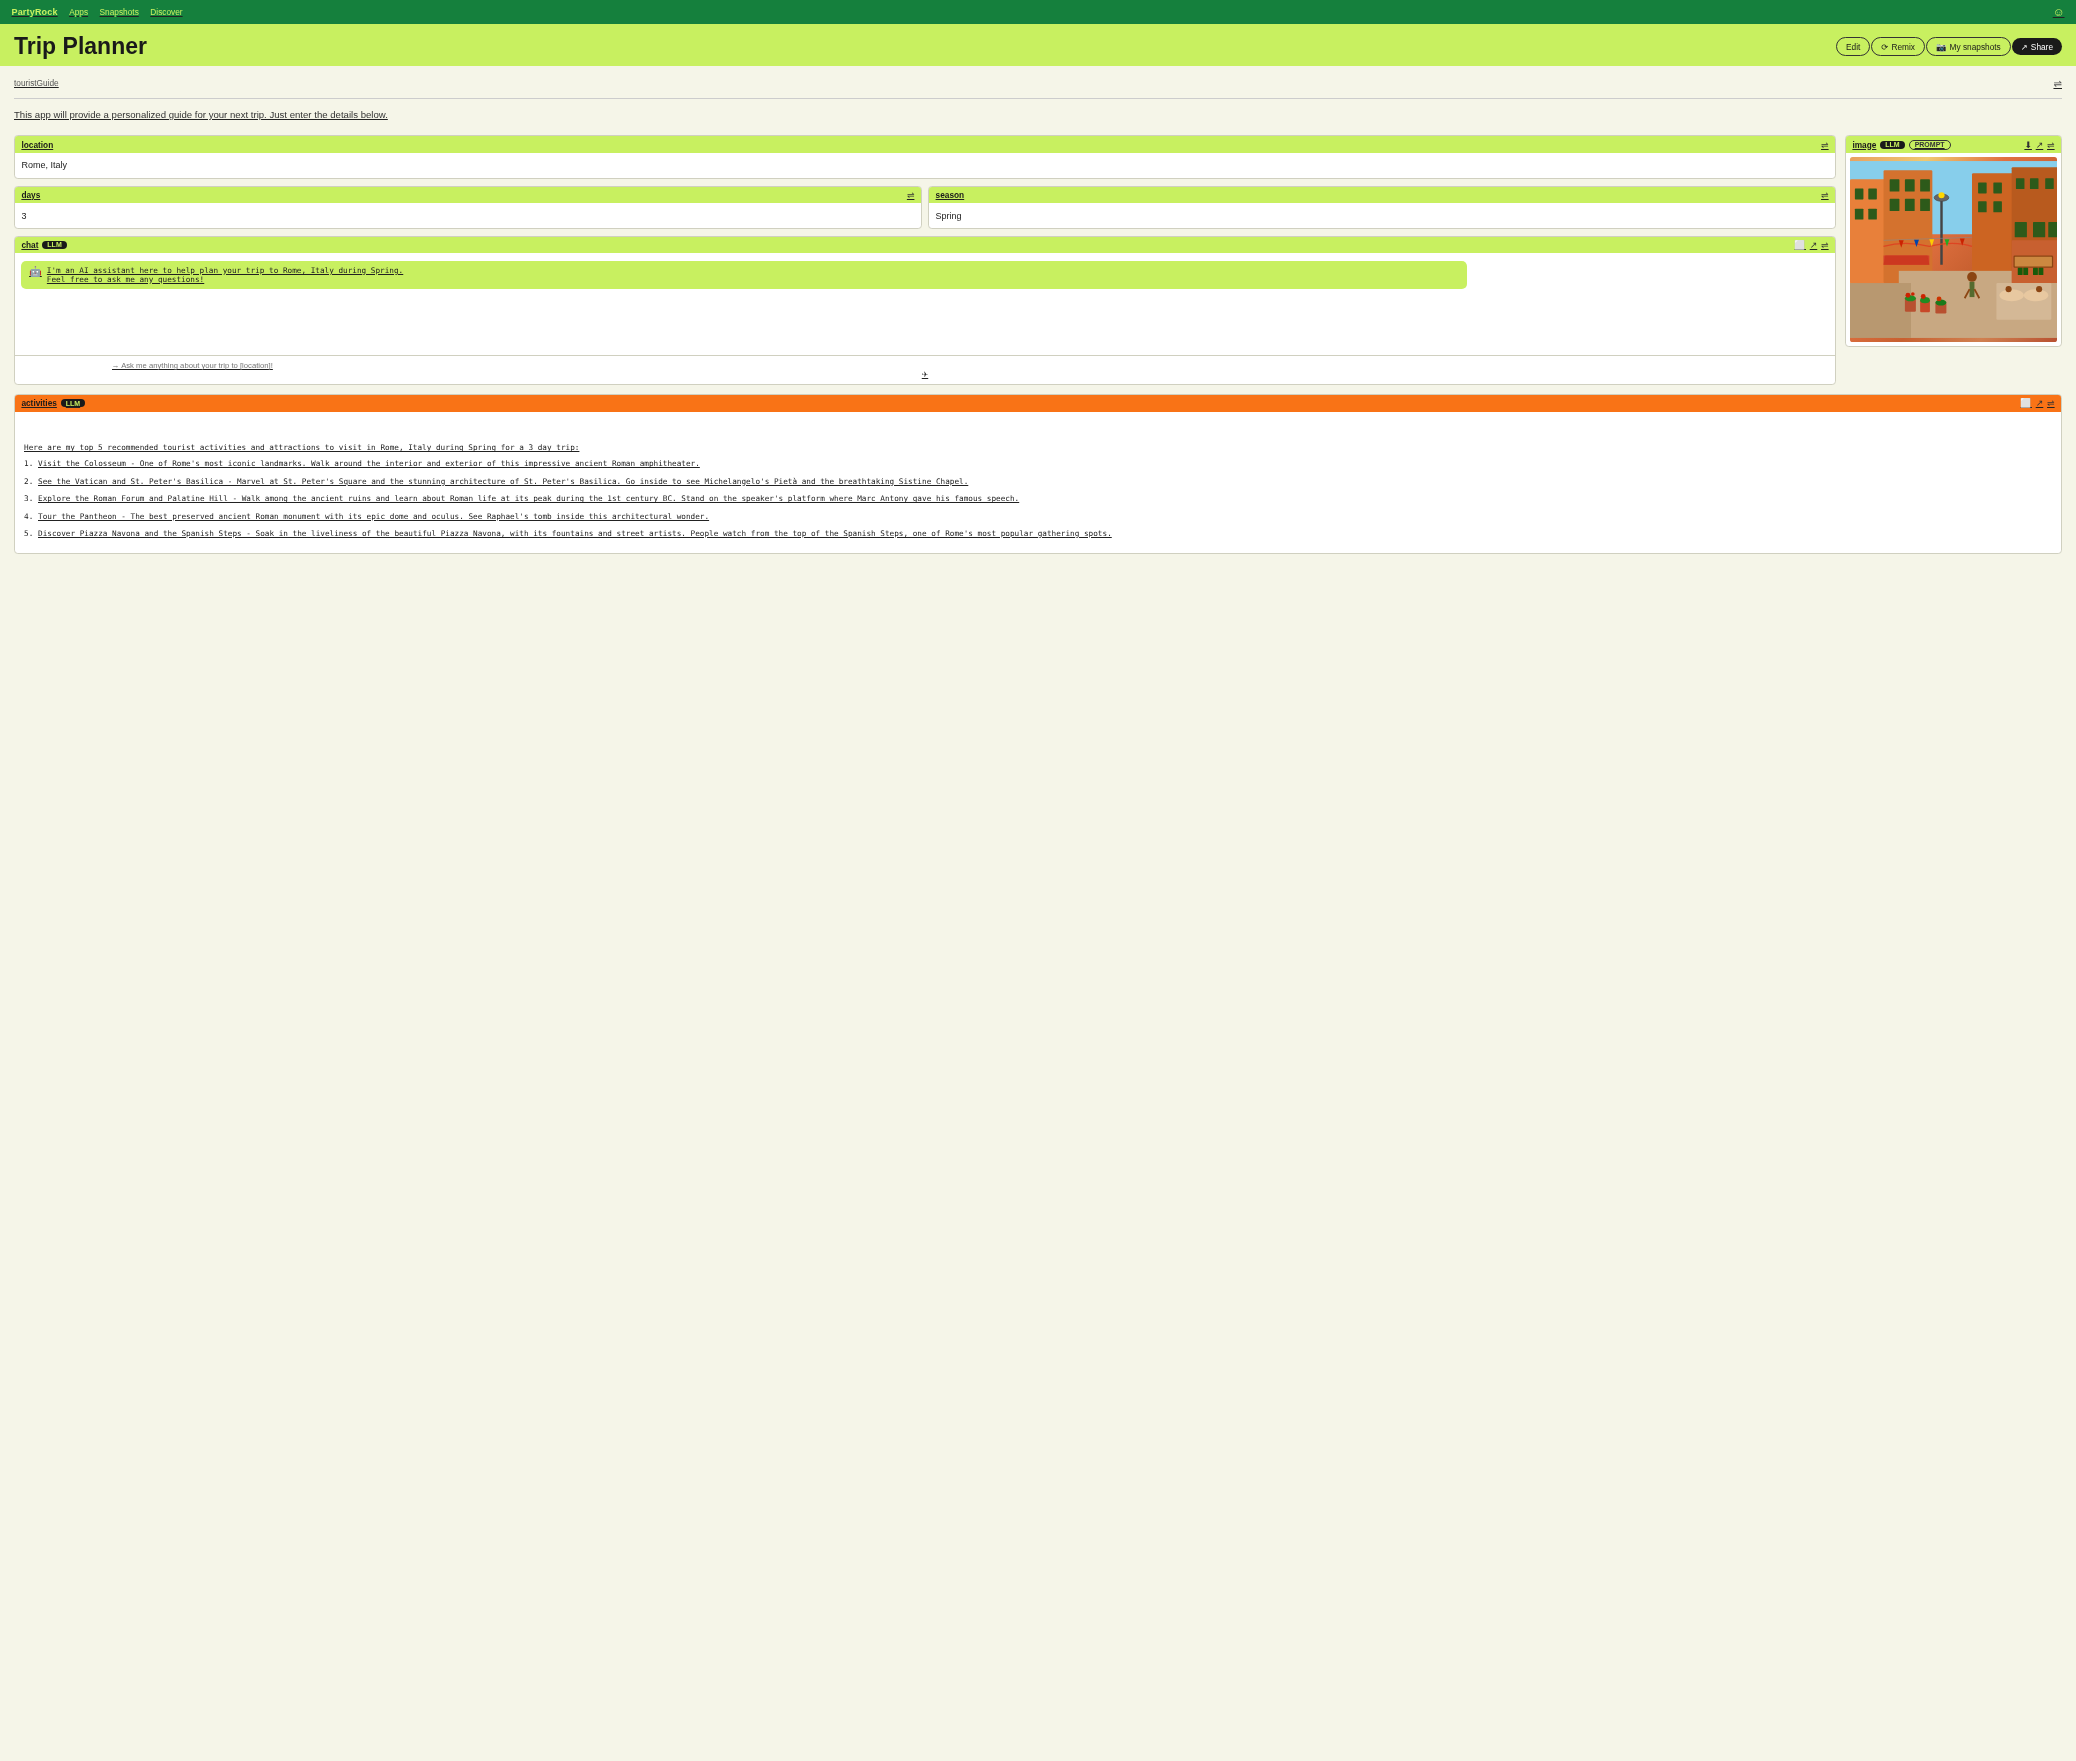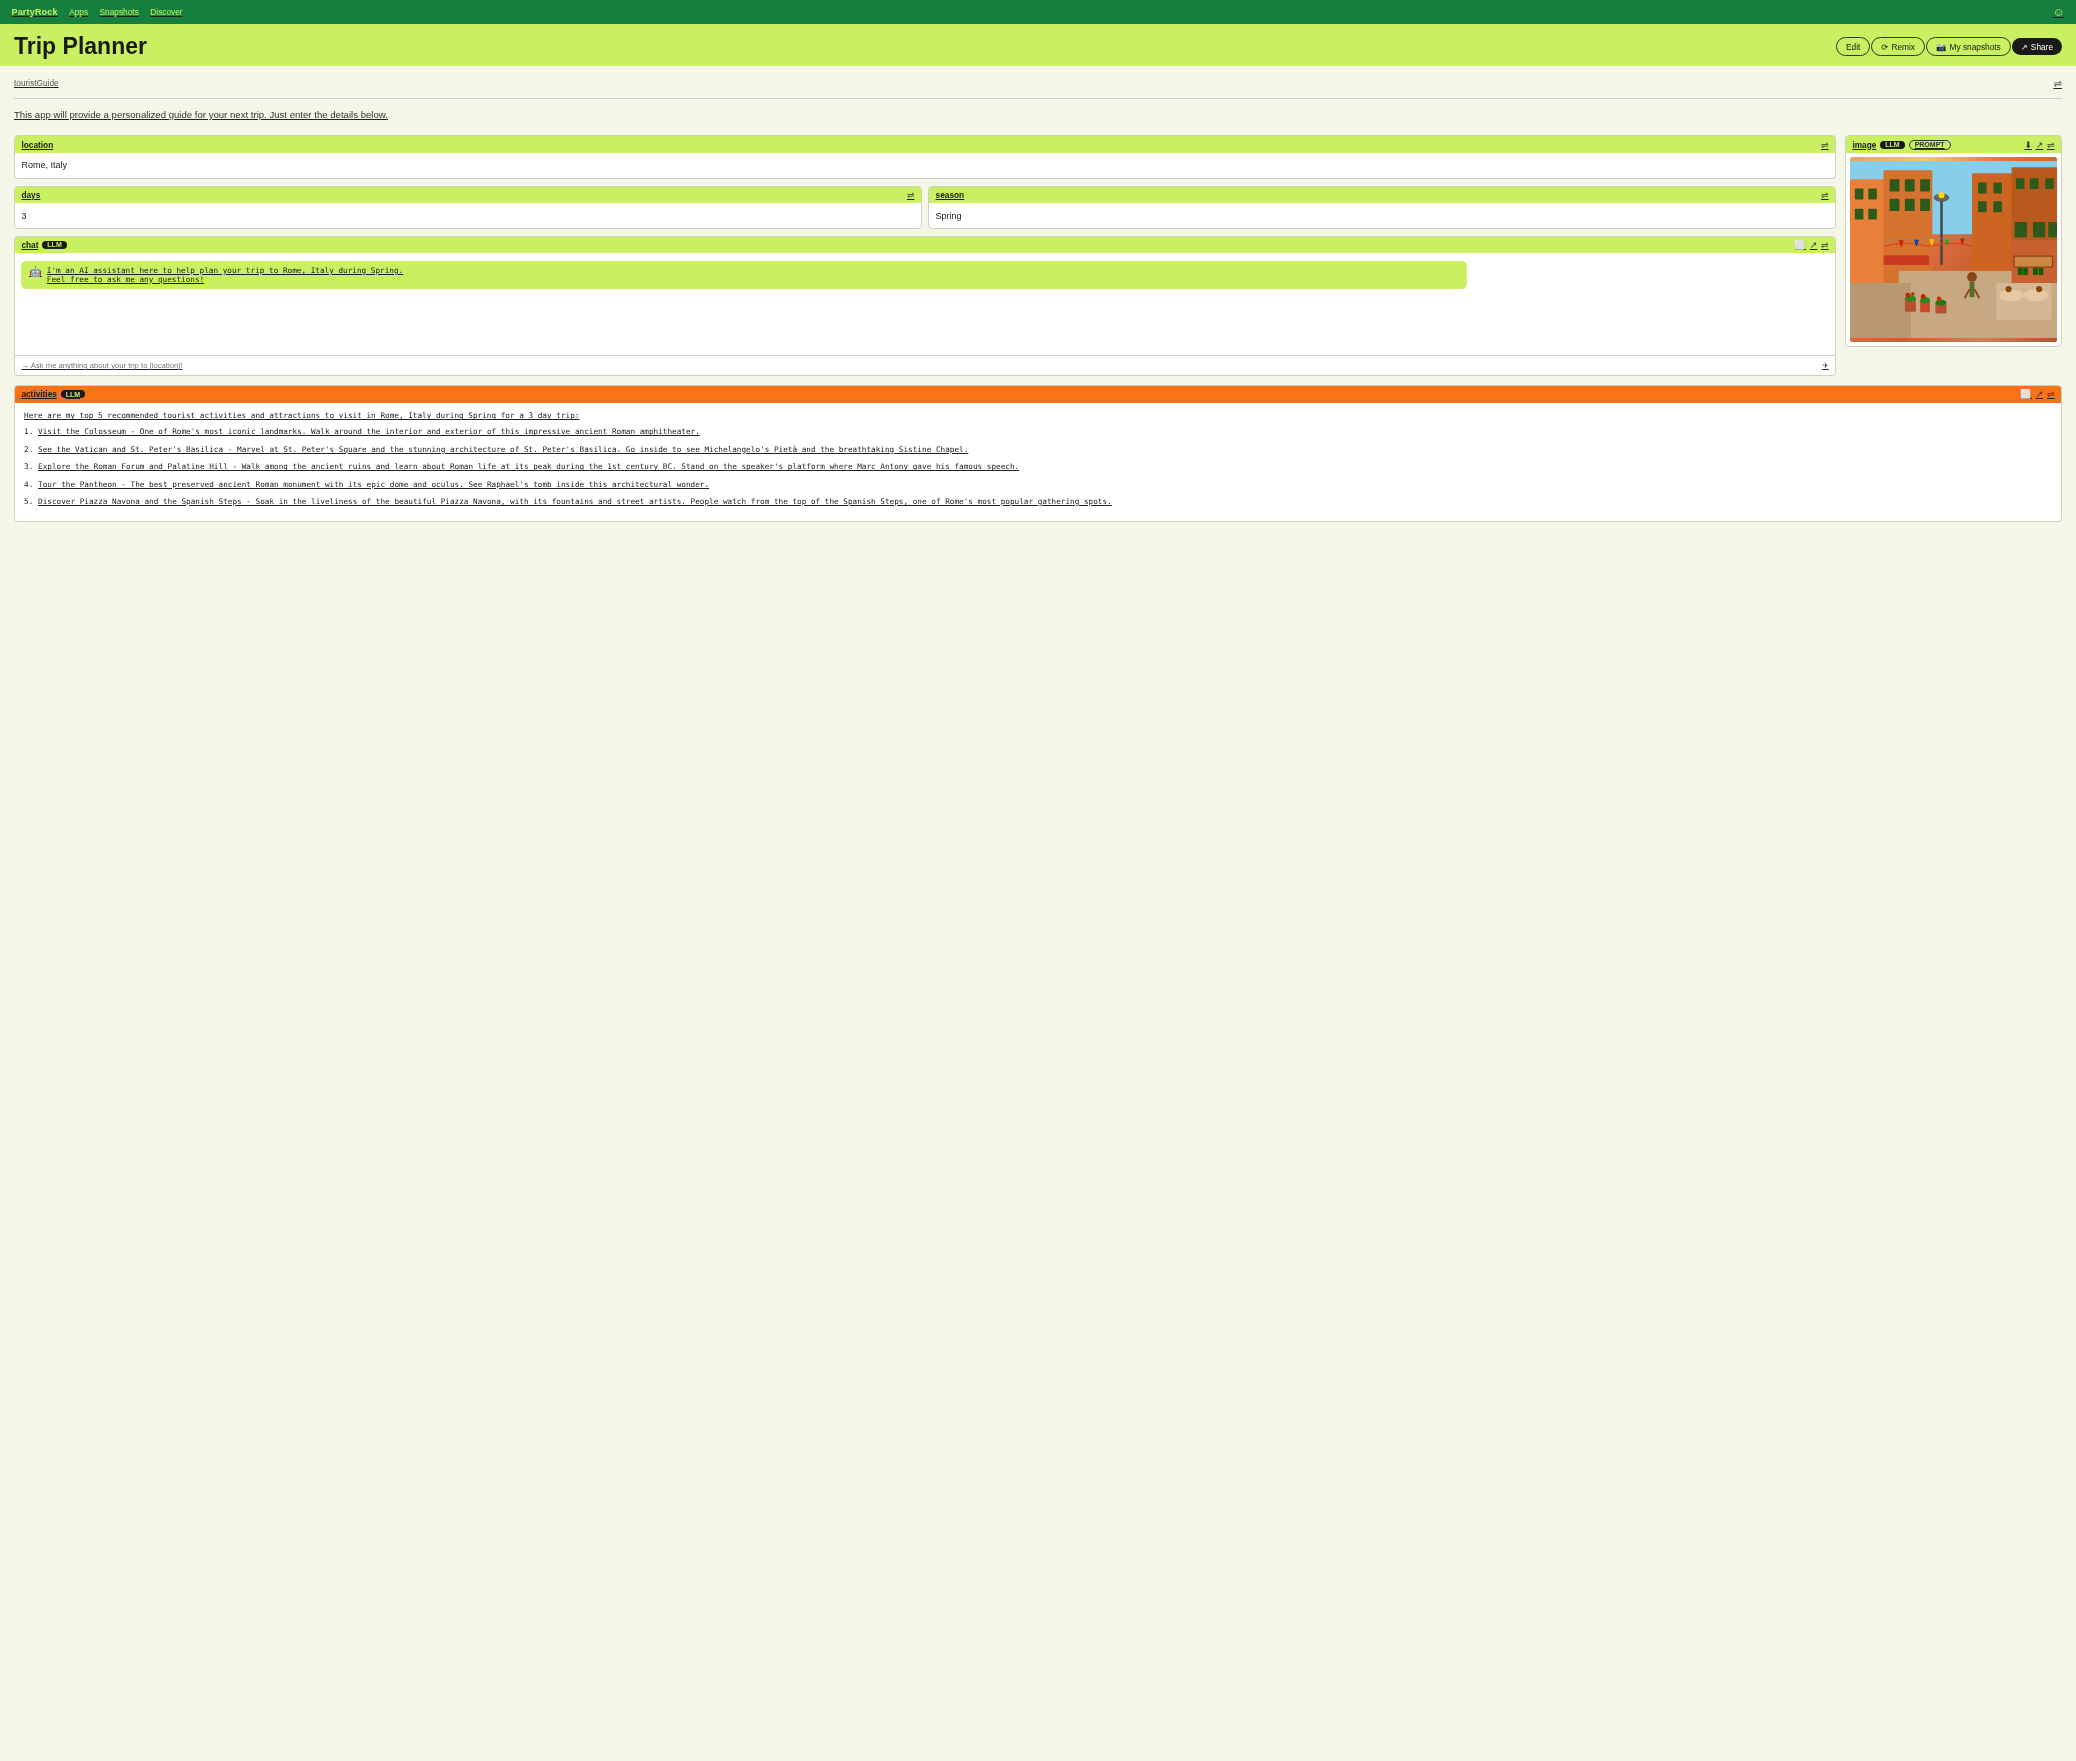--- a/index.html
+++ b/index.html
@@ -237,20 +237,21 @@
     .chat-avatar {
       font-size: 10.2px;
       margin-top: 0.6px;
     }
     .chat-input-row {
       border-top: 1px solid #d0d0c0;
       padding: 5.1px 6.4px;
       display: flex;
       align-items: center;
       justify-content: space-between;
+      flex-direction: column;
     }
     .chat-input {
       border: none;
       outline: none;
       font-size: 7.7px;
       color: #888;
       background: transparent;
       width: 90%;
     }
 
@@ -301,20 +302,21 @@
       display: flex;
       align-items: center;
       gap: 3.8px;
     }
     .activities-body {
       padding: 7.7px 9px;
       font-size: 7.7px;
       font-family: monospace;
       color: #222;
       line-height: 1.6;
+      margin-top: 23px;
     }
     .activities-body ol {
       padding-left: 14px;
       margin-top: 3.8px;
     }
     .activities-body li {
       margin-bottom: 5.1px;
     }
   </style>
 </head>

